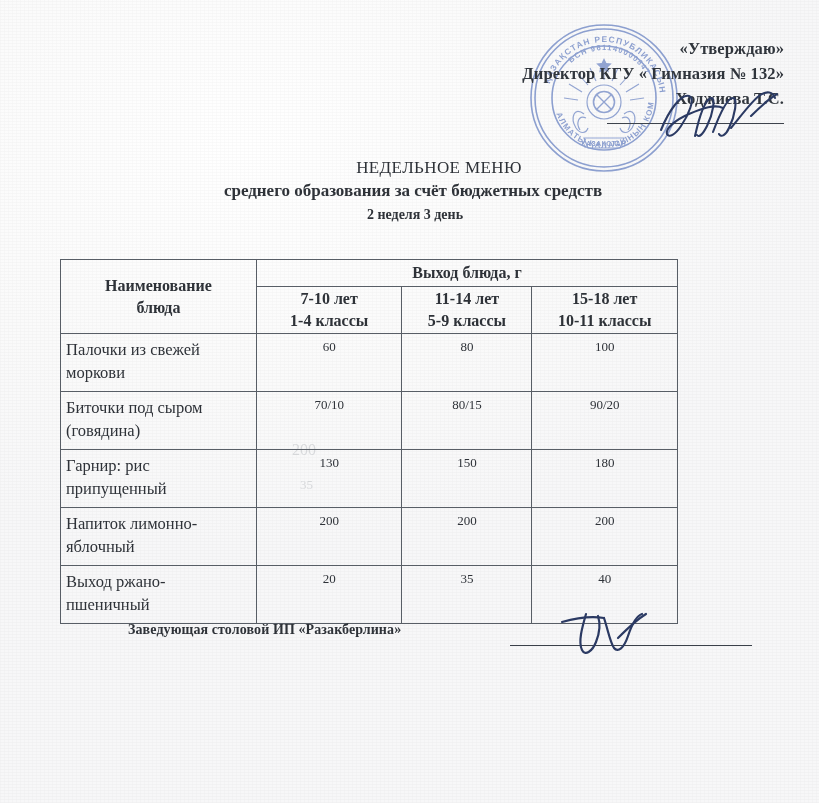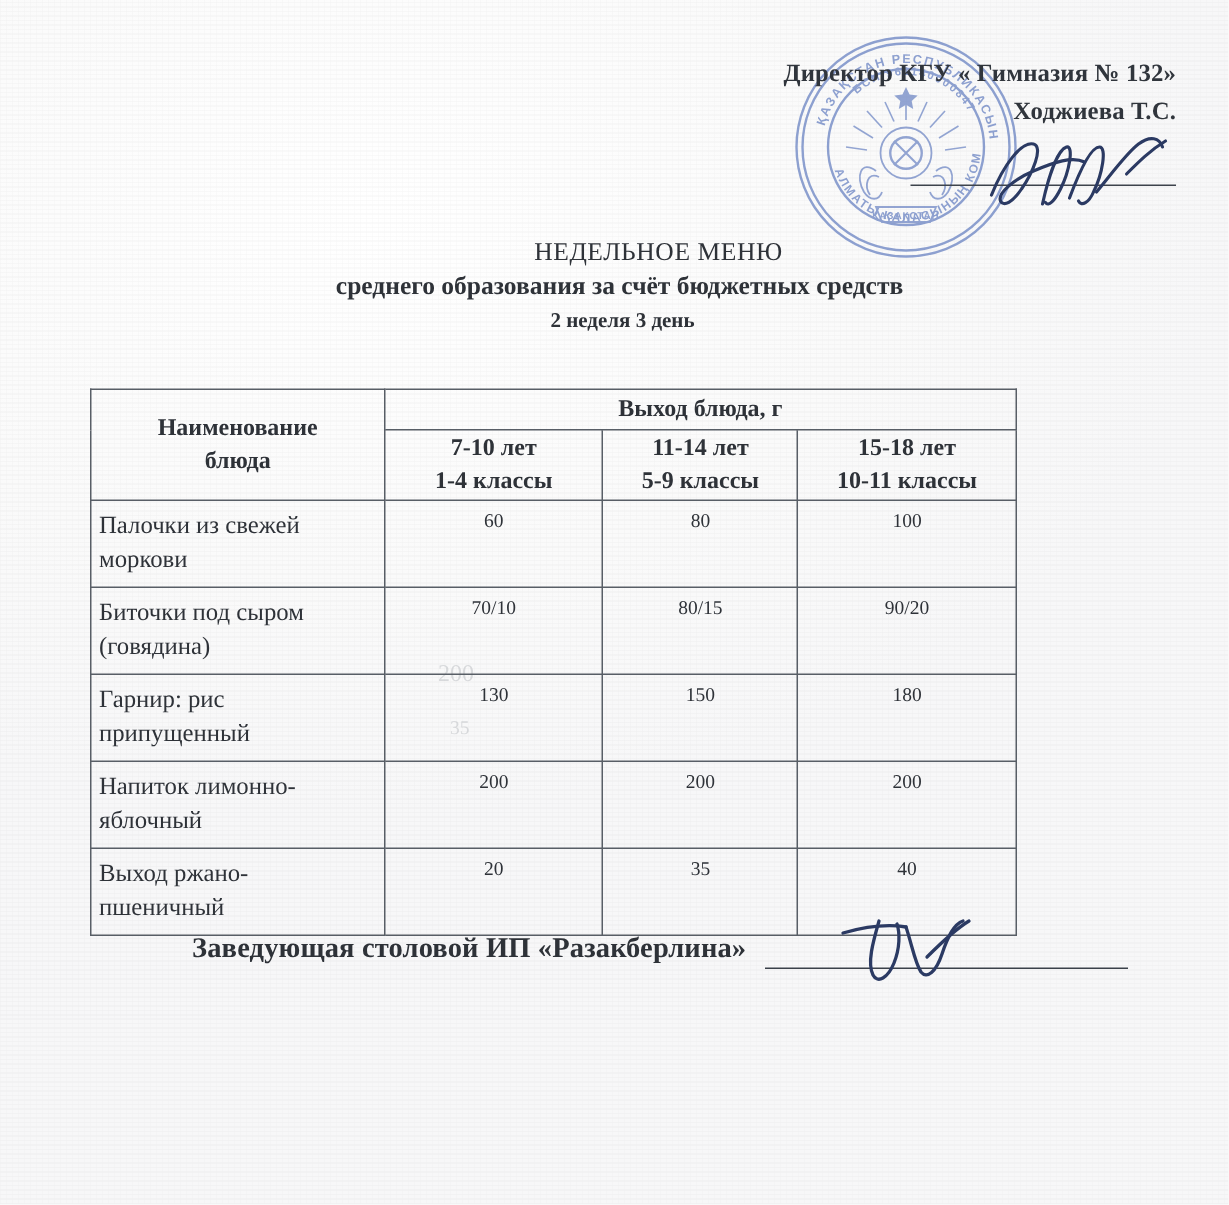--- a/index.html
+++ b/index.html
@@ -167,21 +167,21 @@
     text-align: center;
     padding-top: 5px !important;
   }
 
   
   .footer {
     position: absolute;
     left: 128px;
     top: 622px;
     font-weight: bold;
-    font-size: 19px;
+    font-size: 14px;
     letter-spacing: .1px;
     z-index: 3;
     white-space: nowrap;
   }
   .foot-rule {
     position: absolute;
     left: 510px;
     top: 645px;
     width: 242px;
     height: 0;
@@ -255,20 +255,21 @@
 
         <path d="M56,116 L96,116 L92,126 L60,126 Z"></path>
 
         <path d="M76,36 l2.4,5 5.4,.6 -4,3.7 1,5.3 -4.8,-2.7 -4.8,2.7 1,-5.3 -4,-3.7 5.4,-.6 Z" fill="#5b77bd" stroke="none"></path>
       </g>
       <text x="76" y="124" text-anchor="middle" font-family="'Liberation Sans', sans-serif" font-size="6.6" font-weight="bold" fill="#5b77bd" letter-spacing=".6">ҚАЗАҚСТАН</text>
     </svg>
   </div>
 
   <div class="approval">
+    <div class="approval-line">«Утверждаю»</div>
     <div class="approval-line">Директор КГУ « Гимназия № 132»</div>
     <div class="approval-line">Ходжиева Т.С.</div>
   </div>
   <div class="dir-rule"></div>
 
   <div class="dir-sign">
     <svg width="135" height="62" viewBox="0 0 135 62" aria-hidden="true">
       <g fill="none" stroke="#2b3a63" stroke-width="2.1" stroke-linecap="round">
         <path d="M6,44 C14,24 26,8 34,10 C41,12 33,30 26,40 C20,49 14,52 12,48 C10,43 20,34 34,28 C48,22 60,18 68,22"></path>
         <path d="M40,50 C44,32 50,14 56,12 C61,11 58,28 52,40 C48,48 44,52 42,49"></path>

